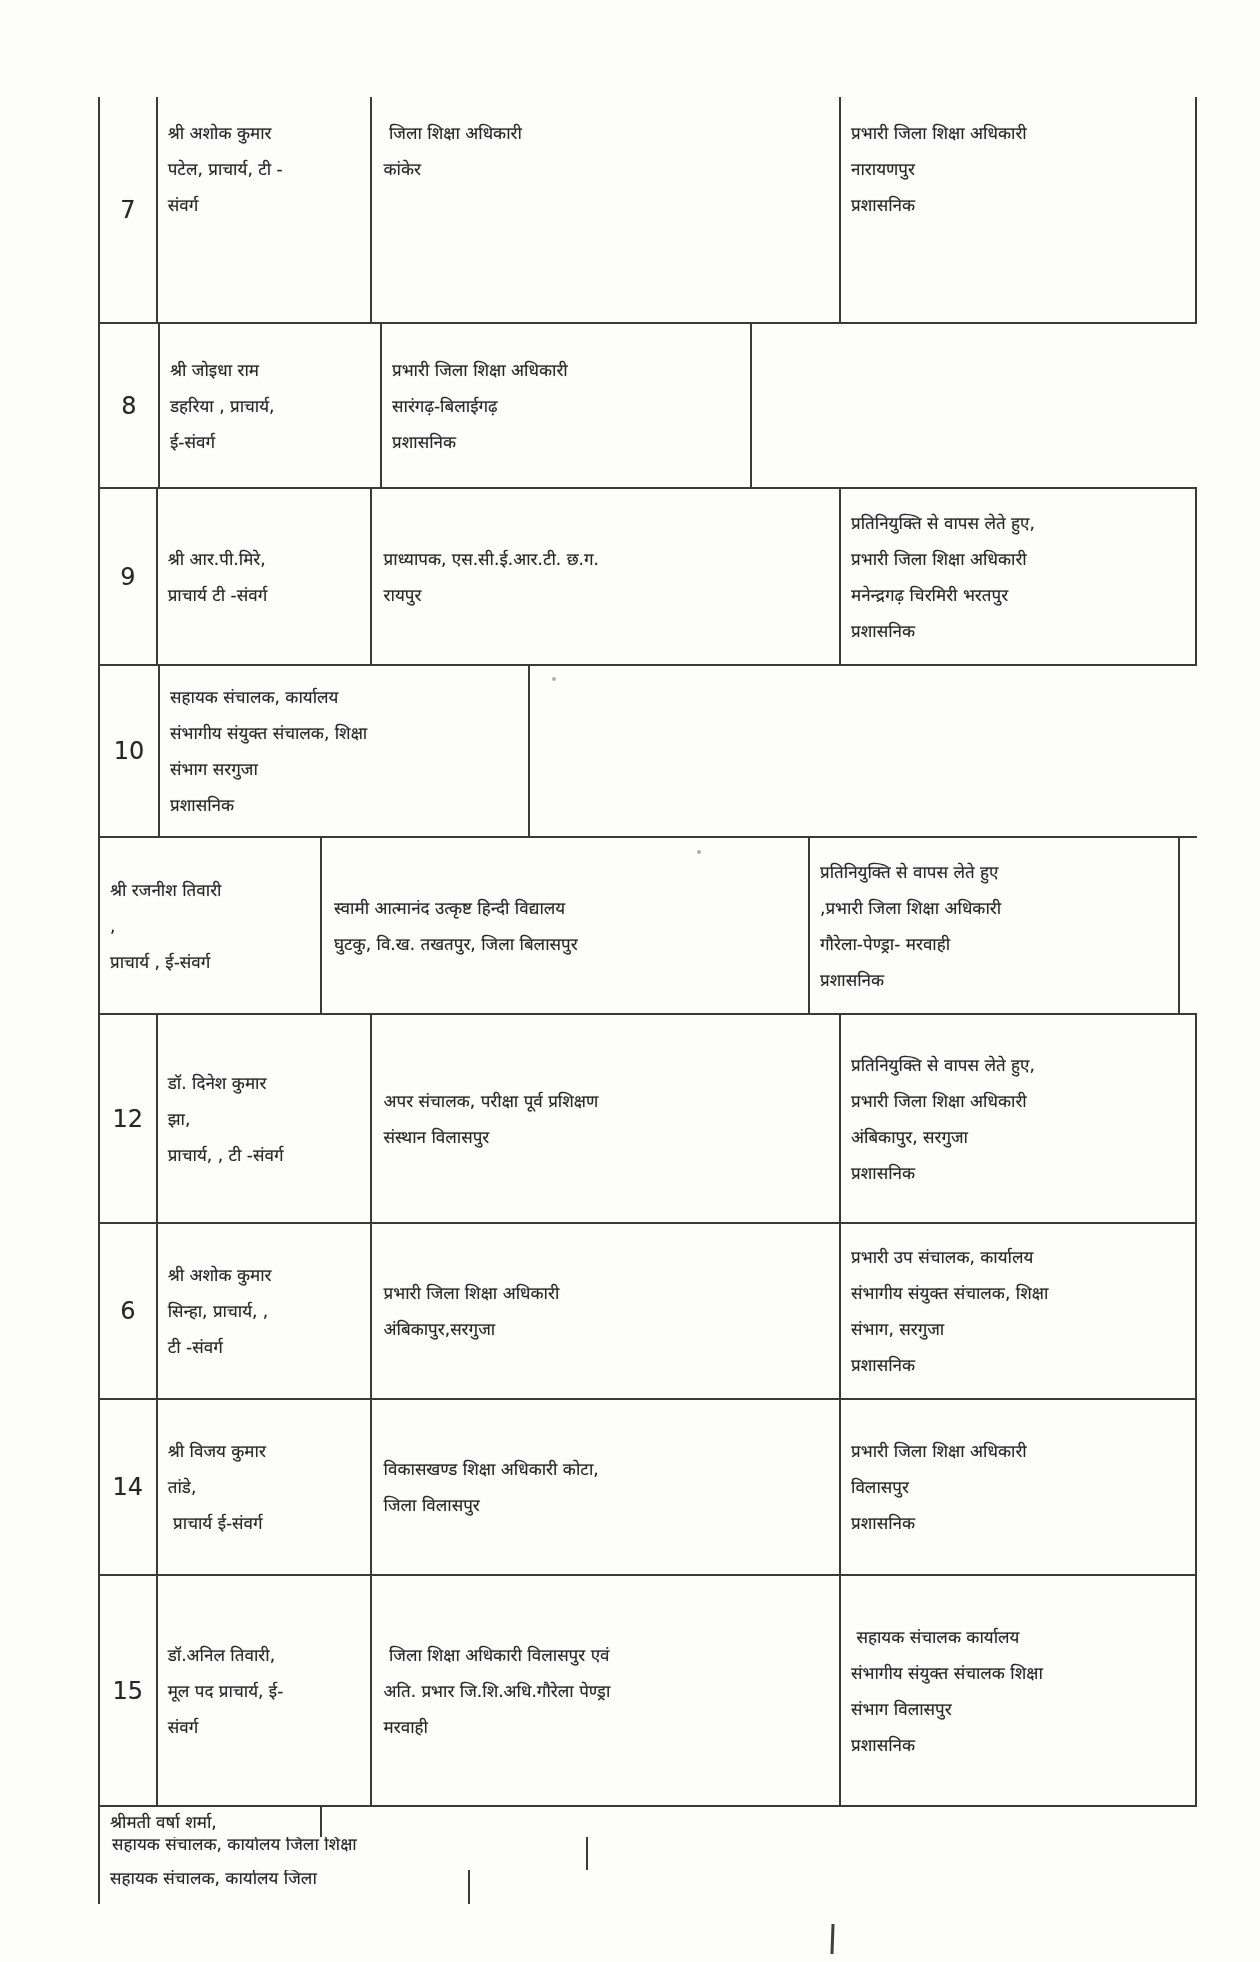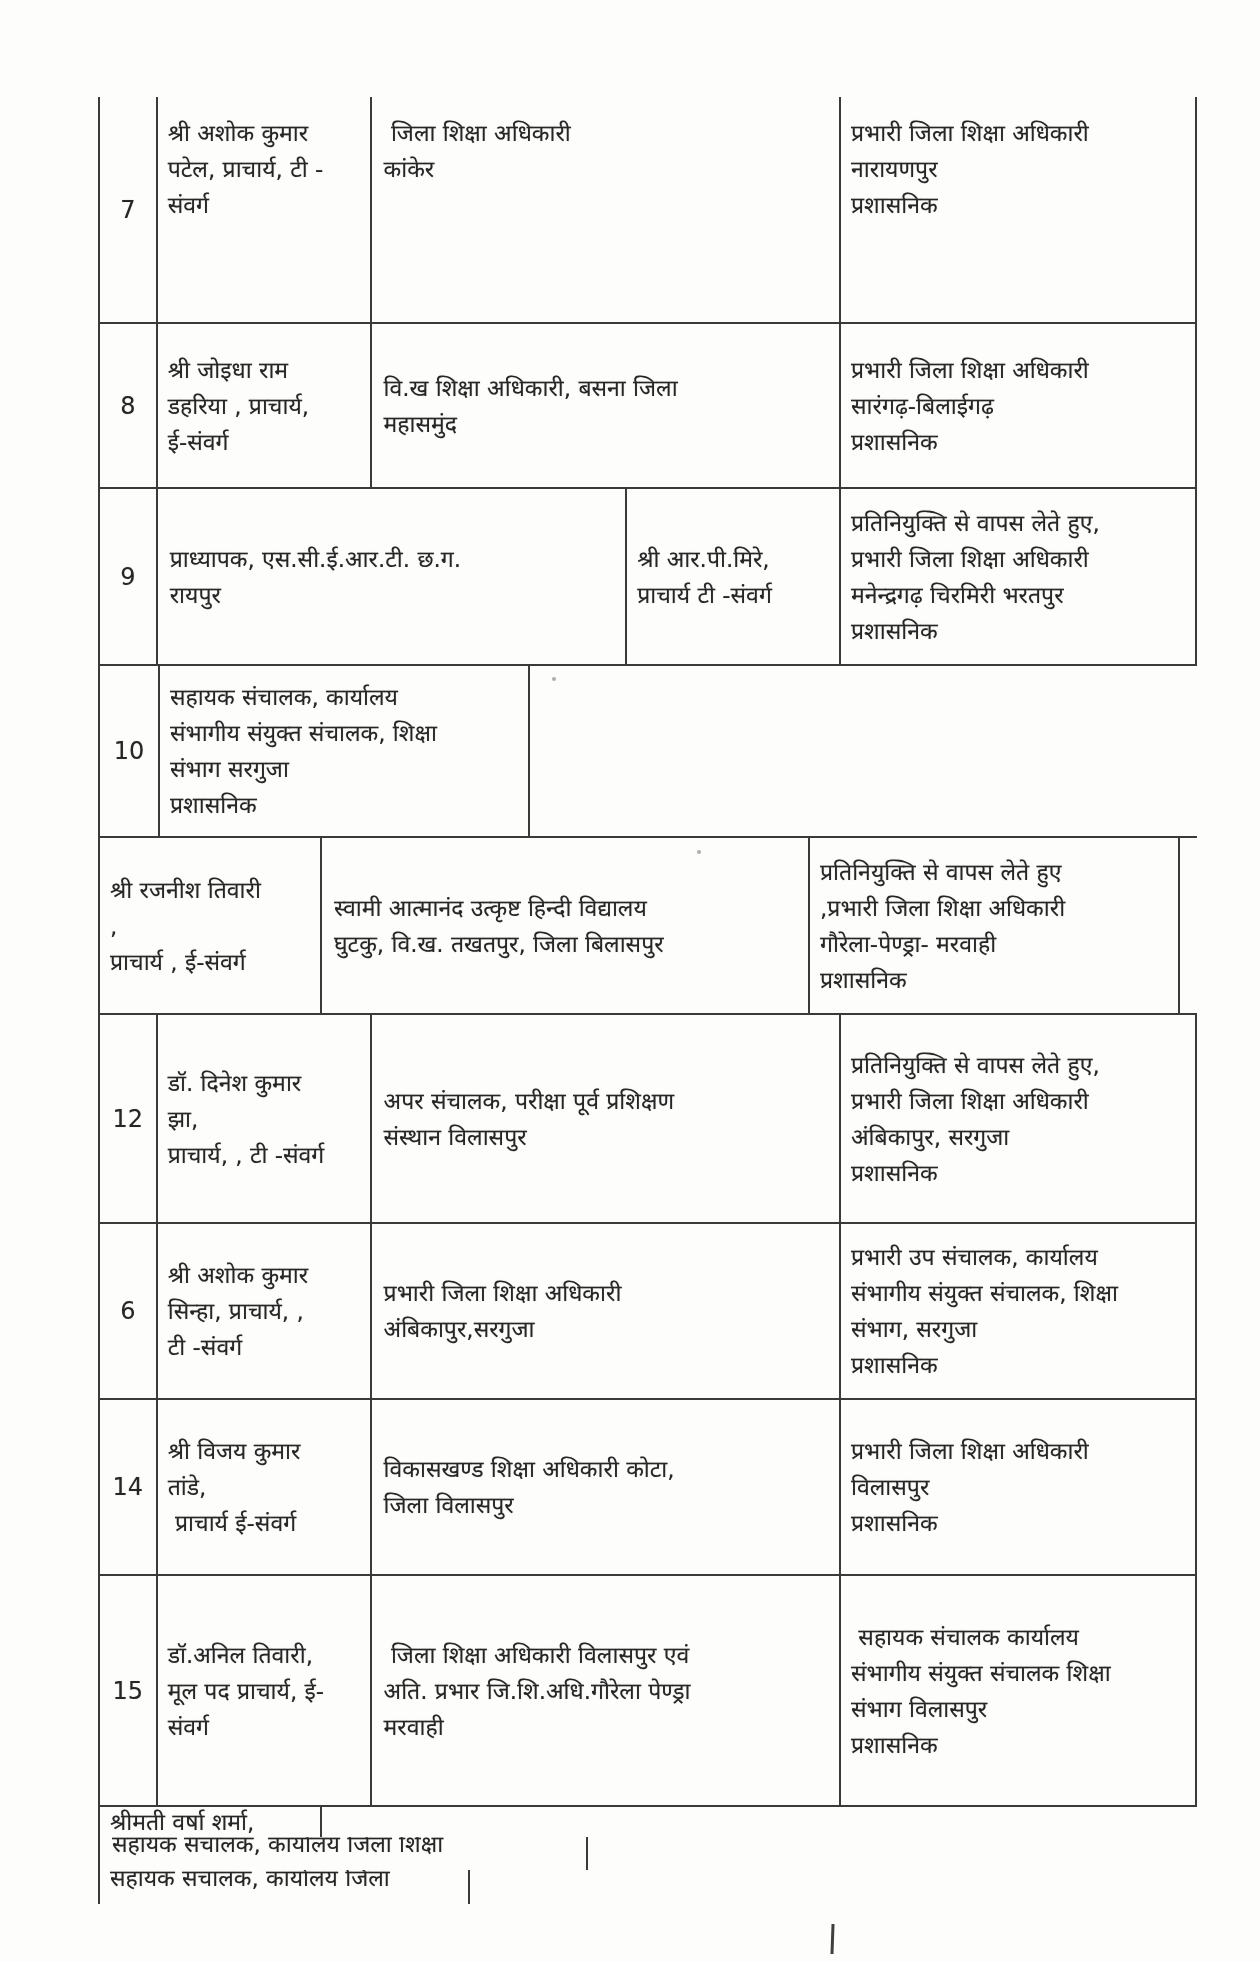--- a/index.html
+++ b/index.html
@@ -18,21 +18,21 @@
     width:1097px;
     border-left:2px solid #3a3a3a;
   }
   .trow { display:flex; border-bottom:2px solid #3a3a3a; }
   .trow.partial { border-bottom:none;flex-direction:column; }
   .cell {
     box-sizing:border-box;
     border-right:2px solid #3a3a3a;
     display:flex; flex-direction:column; justify-content:center;
     white-space:pre-wrap;
-    font-size:23px;
+    font-size:17px;
     line-height:36px;
     text-shadow:0 0 1px rgba(45,45,45,0.35);
     overflow:hidden;
   }
   .c1 { width:60px; align-items:center; font-size:24px; }
   .c2 { width:222px; padding:4px 6px 4px 10px; }
   .c3 { width:488px; padding:4px 8px 4px 12px; }
   .c4 { width:370px; padding:4px 6px 4px 10px; }
   .trow.top .cell:not(.c1) { justify-content:flex-start; padding-top:18px; }
   .trow.partial .c3, .trow.partial .c4 { justify-content:flex-end; padding-bottom:8px; }
@@ -62,33 +62,31 @@
       <div class="cell c4">प्रभारी जिला शिक्षा अधिकारी
 नारायणपुर
 प्रशासनिक</div>
     </div>
 
     <div class="trow" style="height:163px">
       <div class="cell c1">8</div>
       <div class="cell c2">श्री जोइधा राम
 डहरिया , प्राचार्य,
 ई-संवर्ग</div>
-      <div class="cell c3">वि.ख शिक्षा अधिकारी, बसना जिला
-महासमुंद</div>
       <div class="cell c4">प्रभारी जिला शिक्षा अधिकारी
 सारंगढ़-बिलाईगढ़
 प्रशासनिक</div>
     </div>
 
     <div class="trow" style="height:175px">
       <div class="cell c1">9</div>
+      <div class="cell c2">श्री आर.पी.मिरे,
+प्राचार्य टी -संवर्ग</div>
       <div class="cell c3">प्राध्यापक, एस.सी.ई.आर.टी. छ.ग.
 रायपुर</div>
-      <div class="cell c2">श्री आर.पी.मिरे,
-प्राचार्य टी -संवर्ग</div>
       <div class="cell c4">प्रतिनियुक्ति से वापस लेते हुए,
 प्रभारी जिला शिक्षा अधिकारी
 मनेन्द्रगढ़ चिरमिरी भरतपुर
 प्रशासनिक</div>
     </div>
 
     <div class="trow" style="height:170px">
       <div class="cell c1">10</div>
       <div class="cell c4">सहायक संचालक, कार्यालय
 संभागीय संयुक्त संचालक, शिक्षा

